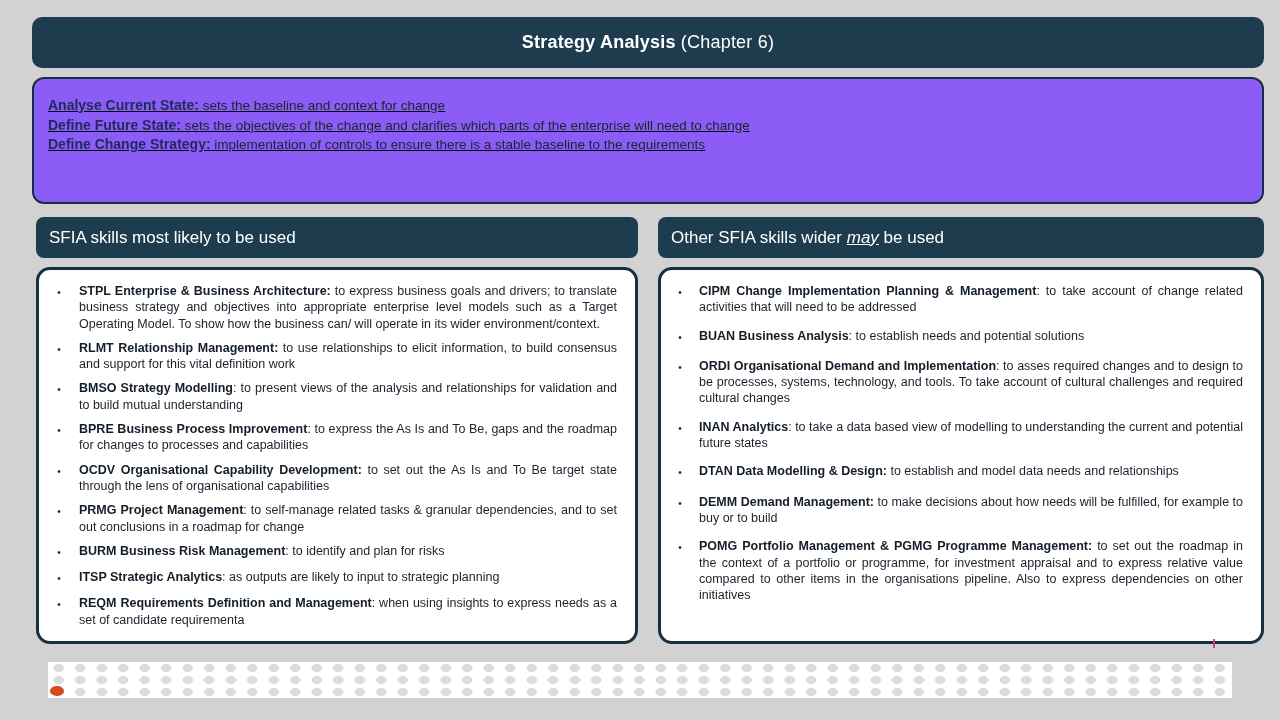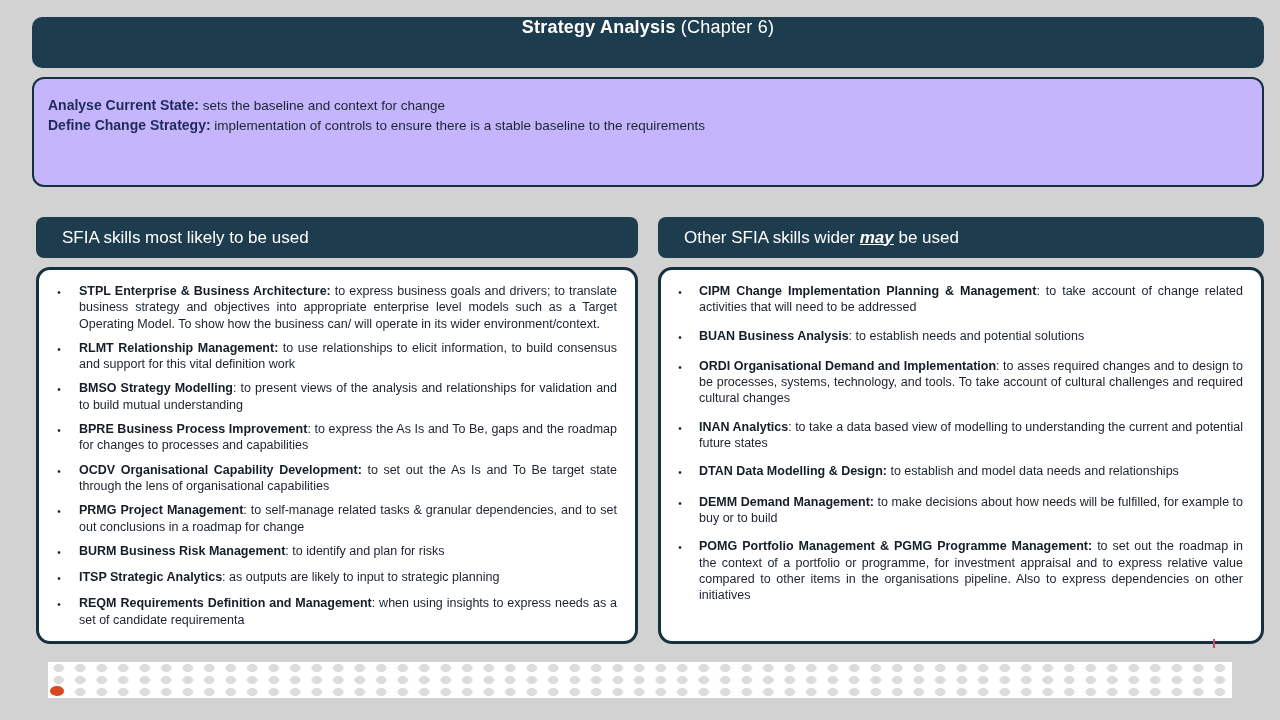--- a/index.html
+++ b/index.html
@@ -8,43 +8,43 @@
     background:#d2d2d2;
     font-family:"Liberation Sans", sans-serif;
     position:relative; overflow:hidden;
     -webkit-font-smoothing:antialiased;
   }
 
   
   .titlebar {
     position:absolute; left:32px; top:17px; width:1232px; height:51px;
     background:#1d3c4e; border-radius:10px;
-    display:flex; align-items:flex-start; justify-content:center;
+    display:flex; align-items:center; justify-content:center;
     color:#ffffff; font-size:18px; letter-spacing:.2px;
   }
   .titlebar b { font-weight:bold; }
 
   
   .overview {
-    position:absolute; left:32px; top:77px; width:1232px; height:110px;
-    background:#c4b5fd; border:2px solid #17303f; border-radius:12px;
-    box-sizing:border-box; padding:17px 16px 0 14px;
+    position:absolute; left:32px; top:77px; width:1232px; height:127px;
+    background:#8b5cf6; border:2px solid #17303f; border-radius:12px;
+    box-sizing:border-box; padding:17px 16px 0 14px;text-decoration:underline;
   }
   .ov-line { font-size:13.5px; line-height:19.5px; color:#1b2430; white-space:nowrap; }
   .ov-line b { color:#1f2a5a; font-size:14px; }
 
   
   .col-header {
     position:absolute; height:41px; background:#1d3c4e; border-radius:8px;
-    color:#ffffff; display:flex; align-items:center; padding-left:26px;
+    color:#ffffff; display:flex; align-items:center; padding-left:13px;
     box-sizing:border-box; font-size:17px;
   }
   #left-header  { left:36px;  top:217px; width:602px; }
   #right-header { left:658px; top:217px; width:606px; }
-  .emph { font-style:italic; text-decoration:underline; font-weight:bold; }
+  .emph { font-style:italic; text-decoration:underline; font-weight:normal; }
 
   
   .panel {
     position:absolute; top:267px; height:377px; background:#ffffff;
     border:3px solid #17303f; border-radius:14px; box-sizing:border-box;
     overflow:hidden;
   }
   #left-panel  { left:36px;  width:602px; }
   #right-panel { left:658px; width:606px; }
 
@@ -78,20 +78,21 @@
 </style>
 </head>
 <body>
 
 <div class="titlebar">
   <span><b>Strategy Analysis</b><span> (Chapter 6)</span></span>
 </div>
 
 <div class="overview">
   <div class="ov-line"><b>Analyse Current State:</b><span> sets the baseline and context for change</span></div>
+  <div class="ov-line"><b>Define Future State:</b><span> sets the objectives of the change and clarifies which parts of the enterprise will need to change</span></div>
   <div class="ov-line"><b>Define Change Strategy:</b><span> implementation of controls to ensure there is a stable baseline to the requirements</span></div>
 </div>
 
 <div class="col-header" id="left-header">
   <span>SFIA skills most likely to be used</span>
 </div>
 
 <div class="col-header" id="right-header">
   <span><span>Other SFIA skills wider </span><span class="emph">may</span><span> be used</span></span>
 </div>

